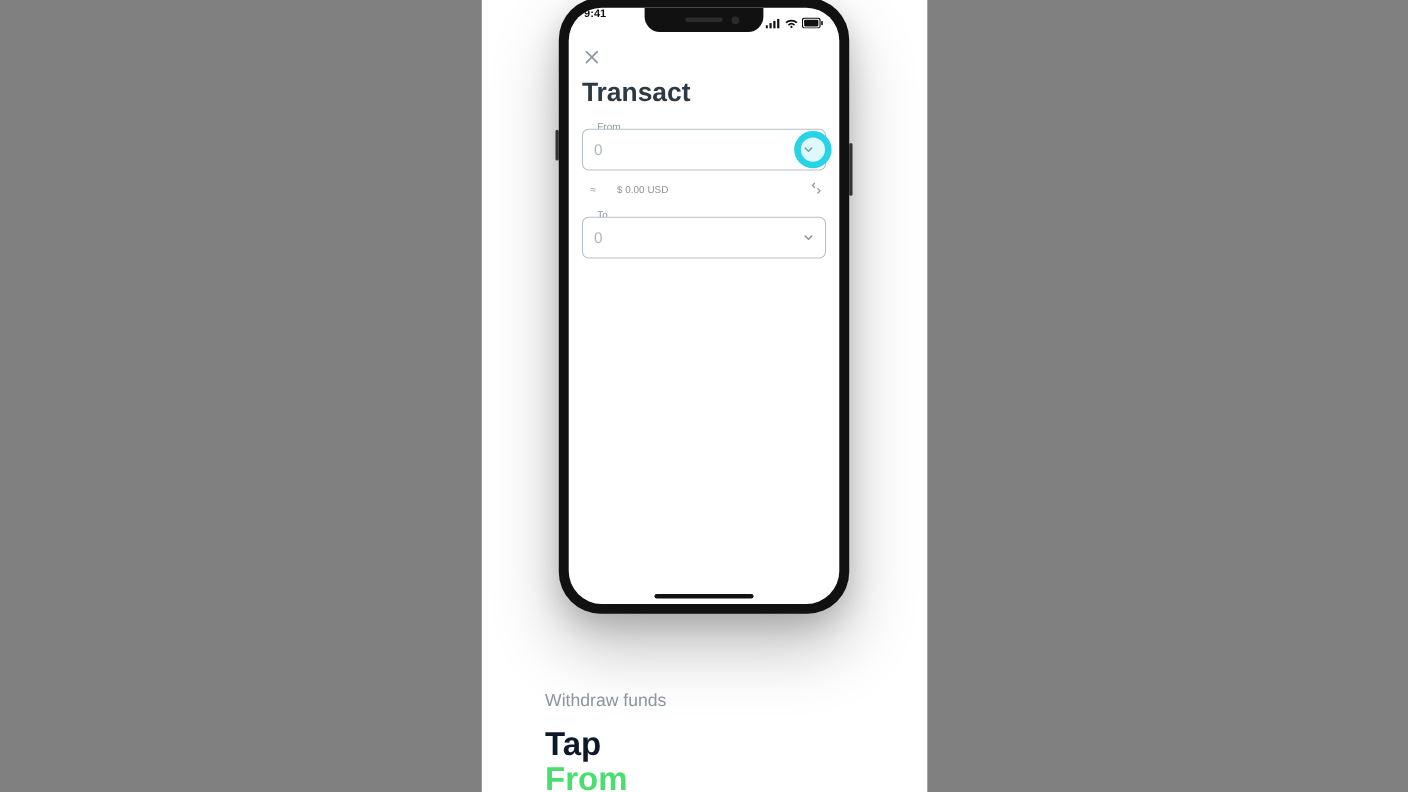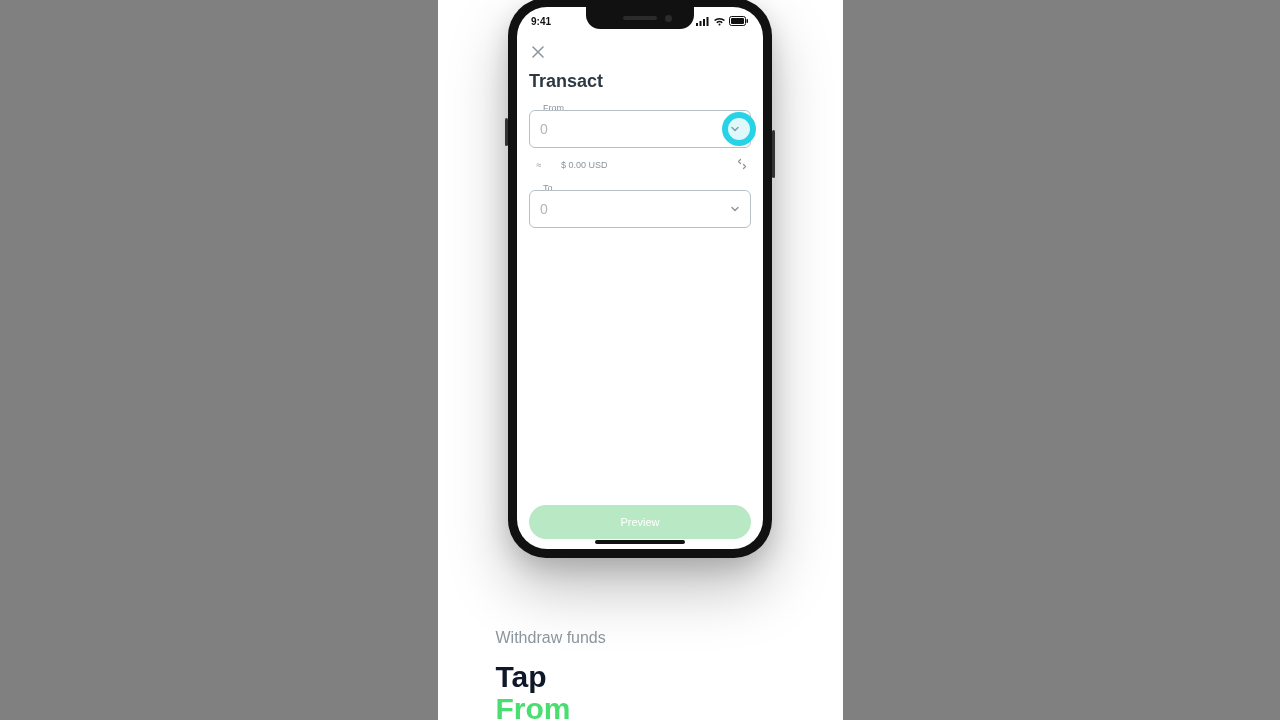--- a/index.html
+++ b/index.html
@@ -51,42 +51,42 @@
     border-bottom-right-radius: 14px;
     z-index: 3;
     display:flex; align-items:center; justify-content:center; gap:10px;
   }
   .notch .speaker { width:34px; height:4px; background:#2b2b2b; border-radius:3px; }
   .notch .cam { width:7px; height:7px; background:#2b2b2b; border-radius:50%; position:absolute; right:22px; }
 
   .status-bar {
     position: absolute; top: 0; left: 0; right: 0;
     height: 28px;
-    display: flex; align-items: center; justify-content: space-between;
+    display: flex; justify-content: space-between;
     padding: 0 14px;
     font-size: 10px; font-weight: 600; color: #111;
     z-index: 2;
   }
   .status-right { display:flex; align-items:center; gap:3px; }
   .status-right svg { display:block; }
 
   .app {
     position: absolute; top: 28px; left: 0; right: 0; bottom: 0;
     padding: 8px 12px 10px 12px;
     display: flex; flex-direction: column;
   }
   .close {
     width: 18px; height: 18px;
     color: #8f98a0;
     display:flex; align-items:center; justify-content:center;
     cursor: pointer;
   }
   .page-title {
     margin-top: 10px;
-    font-size: 18px; font-weight: 700; color: #2d3a44;
+    font-size: 24px; font-weight: 700; color: #2d3a44;
   }
 
   .field-wrap { position: relative; margin-top: 18px; }
   .float-label {
     position: absolute; top: -7px; left: 10px;
     background: #fff; padding: 0 4px;
     font-size: 9px; color: #8a949c;
   }
   .field {
     width: 100%; height: 38px;
@@ -219,23 +219,20 @@
             <div class="field">
               <span>0</span>
               <span class="chev">
                 <svg width="10" height="10" viewBox="0 0 10 10">
                     <path d="M2 3.5l3 3 3-3" stroke="currentColor" stroke-width="1.4" fill="none" stroke-linecap="round" stroke-linejoin="round"></path>
                   </svg>
               </span>
             </div>
           </div>
 
-          <div class="primary-btn">
-            <span>Preview</span>
-          </div>
         </div>
 
         <div class="home-indicator"></div>
       </div>
     </div>
 
     <div class="instructions">
       <div class="instr-sub">Withdraw funds</div>
       <div class="instr-line1">Tap</div>
       <div class="instr-line2">From</div>

